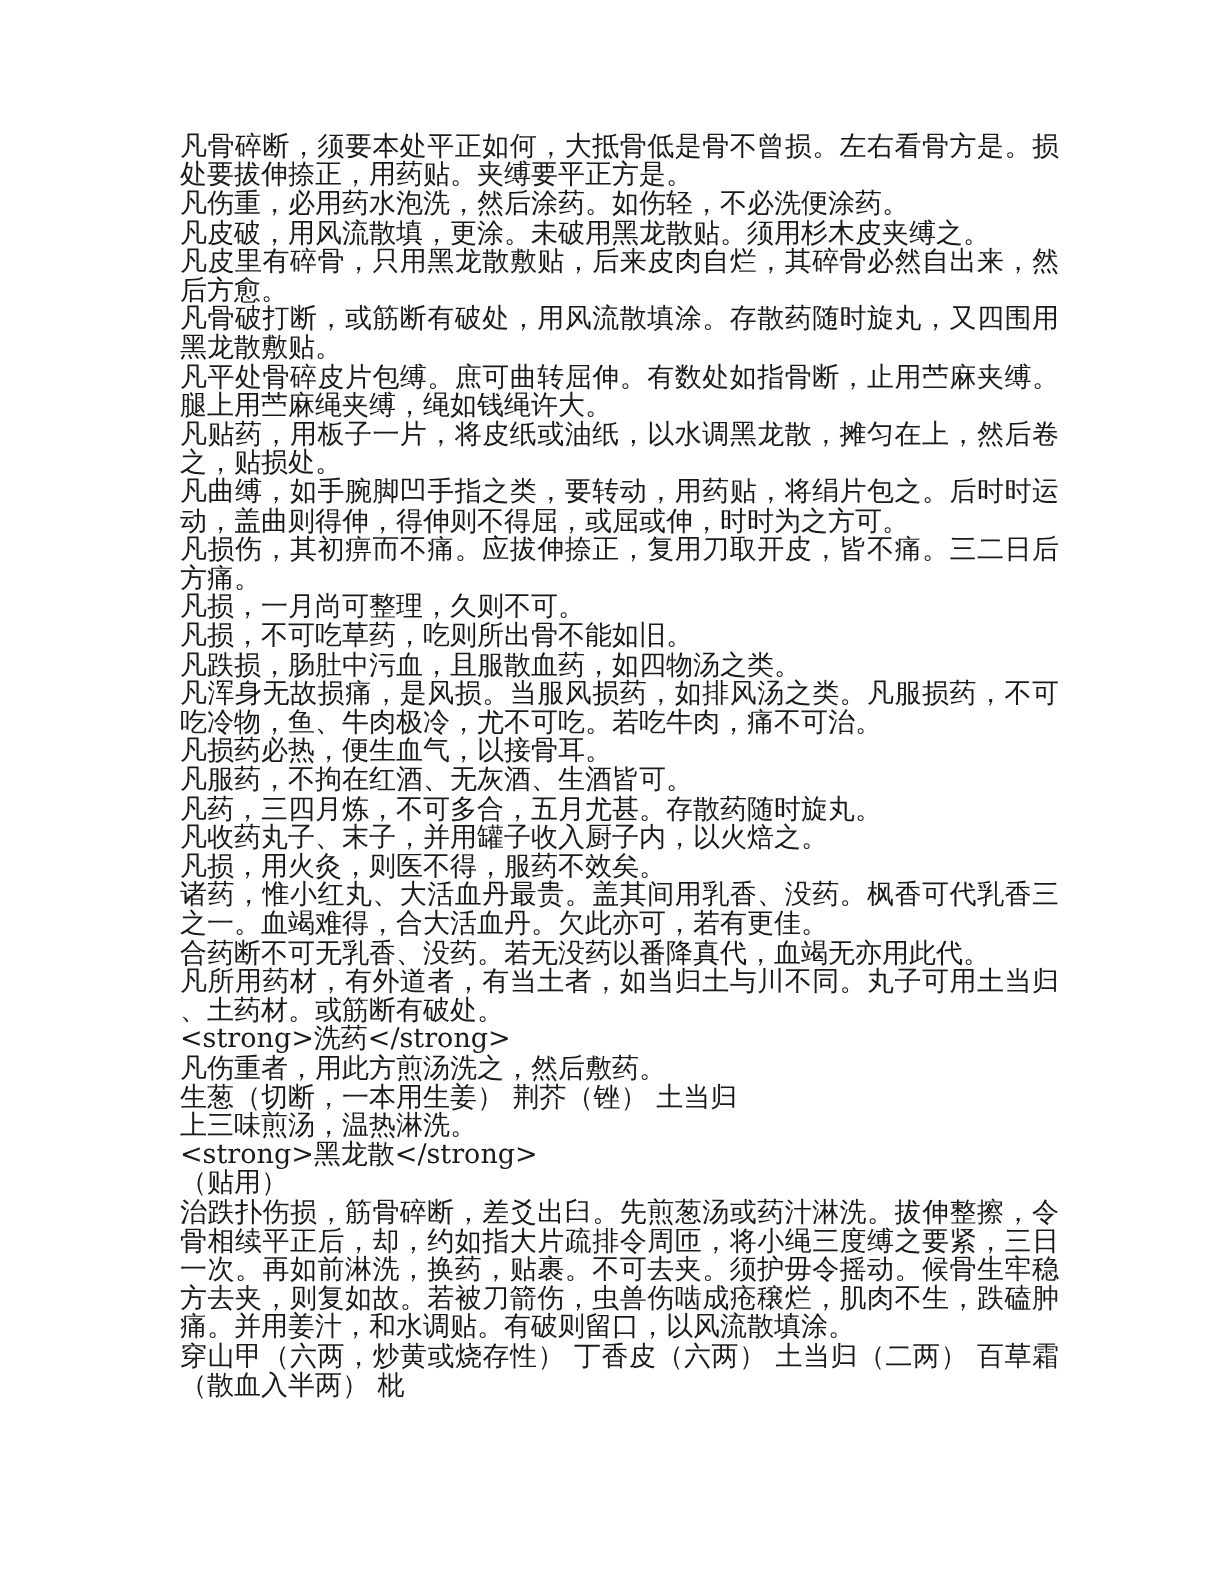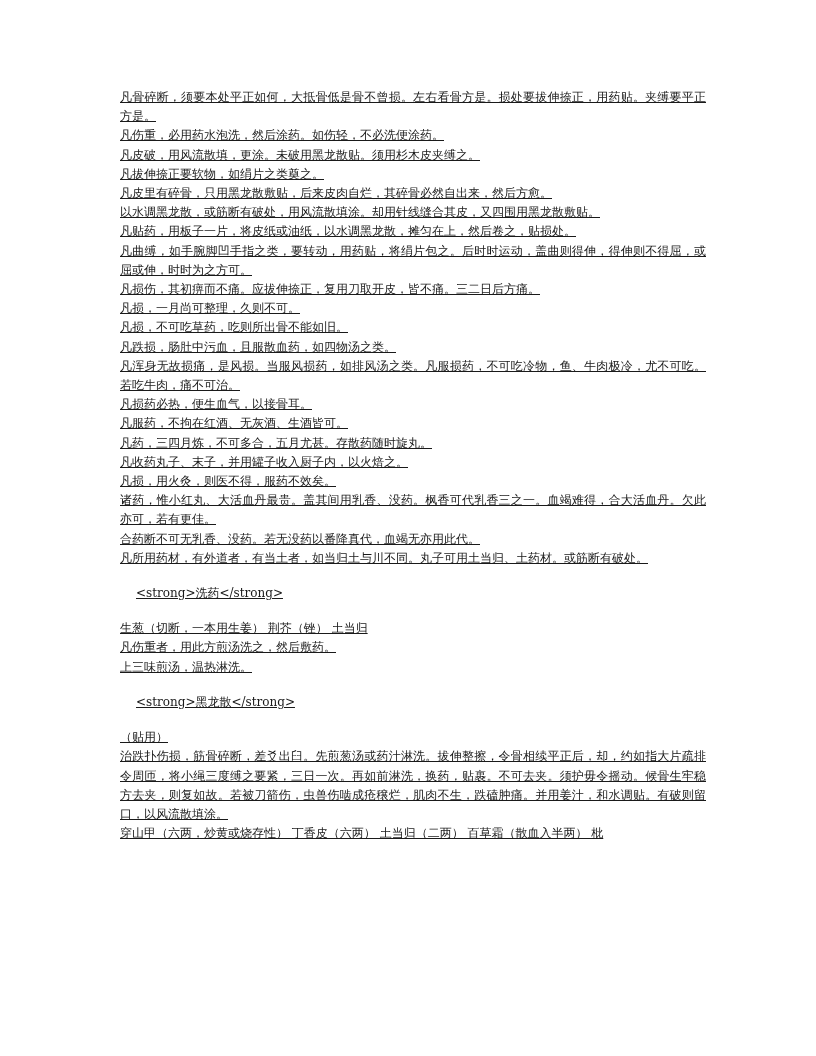--- a/index.html
+++ b/index.html
@@ -12,67 +12,66 @@
       height: 1056px;
       position: relative;
       overflow: hidden;
     }
     .page {
       position: absolute;
       left: 120px;
       top: 88px;
       width: 586px;
       font-family: "DejaVu Serif", "Liberation Serif", serif;
-      font-size: 12px;
+      font-size: 18px;
       line-height: 19.2px;
       color: #1a1a1a;
       text-align: justify;
       text-justify: inter-character;
       word-break: break-all;
       line-break: anywhere;
-      text-decoration: underline;
     }
     .para {
       margin: 0;
       padding: 0;
     }
     .heading-raw {
-      margin: 16px;
+      margin: 0;
       padding: 0;
       white-space: pre;
     }
   </style>
 </head>
 <body>
 
 <div class="page">
   <p class="para">凡骨碎断，须要本处平正如何，大抵骨低是骨不曾损。左右看骨方是。损处要拔伸捺正，用药贴。夹缚要平正方是。</p>
   <p class="para">凡伤重，必用药水泡洗，然后涂药。如伤轻，不必洗便涂药。</p>
   <p class="para">凡皮破，用风流散填，更涂。未破用黑龙散贴。须用杉木皮夹缚之。</p>
-  <p class="para">凡拔伸捺正要软物，如绢片之类奠之。</p>
   <p class="para">凡皮里有碎骨，只用黑龙散敷贴，后来皮肉自烂，其碎骨必然自出来，然后方愈。</p>
-  <p class="para">以水调黑龙散，或筋断有破处，用风流散填涂。却用针线缝合其皮，又四围用黑龙散敷贴。</p>
+  <p class="para">凡骨破打断，或筋断有破处，用风流散填涂。存散药随时旋丸，又四围用黑龙散敷贴。</p>
+  <p class="para">凡平处骨碎皮片包缚。庶可曲转屈伸。有数处如指骨断，止用苎麻夹缚。腿上用苎麻绳夹缚，绳如钱绳许大。</p>
   <p class="para">凡贴药，用板子一片，将皮纸或油纸，以水调黑龙散，摊匀在上，然后卷之，贴损处。</p>
   <p class="para">凡曲缚，如手腕脚凹手指之类，要转动，用药贴，将绢片包之。后时时运动，盖曲则得伸，得伸则不得屈，或屈或伸，时时为之方可。</p>
   <p class="para">凡损伤，其初痹而不痛。应拔伸捺正，复用刀取开皮，皆不痛。三二日后方痛。</p>
   <p class="para">凡损，一月尚可整理，久则不可。</p>
   <p class="para">凡损，不可吃草药，吃则所出骨不能如旧。</p>
   <p class="para">凡跌损，肠肚中污血，且服散血药，如四物汤之类。</p>
   <p class="para">凡浑身无故损痛，是风损。当服风损药，如排风汤之类。凡服损药，不可吃冷物，鱼、牛肉极冷，尤不可吃。若吃牛肉，痛不可治。</p>
   <p class="para">凡损药必热，便生血气，以接骨耳。</p>
   <p class="para">凡服药，不拘在红酒、无灰酒、生酒皆可。</p>
   <p class="para">凡药，三四月炼，不可多合，五月尤甚。存散药随时旋丸。</p>
   <p class="para">凡收药丸子、末子，并用罐子收入厨子内，以火焙之。</p>
   <p class="para">凡损，用火灸，则医不得，服药不效矣。</p>
   <p class="para">诸药，惟小红丸、大活血丹最贵。盖其间用乳香、没药。枫香可代乳香三之一。血竭难得，合大活血丹。欠此亦可，若有更佳。</p>
   <p class="para">合药断不可无乳香、没药。若无没药以番降真代，血竭无亦用此代。</p>
   <p class="para">凡所用药材，有外道者，有当土者，如当归土与川不同。丸子可用土当归、土药材。或筋断有破处。</p>
 
   <p class="heading-raw">&lt;strong&gt;洗药&lt;/strong&gt;</p>
+  <p class="para">凡伤重者，用此方煎汤洗之，然后敷药。</p>
   <p class="para">生葱（切断，一本用生姜） 荆芥（锉） 土当归</p>
-  <p class="para">凡伤重者，用此方煎汤洗之，然后敷药。</p>
   <p class="para">上三味煎汤，温热淋洗。</p>
 
   <p class="heading-raw">&lt;strong&gt;黑龙散&lt;/strong&gt;</p>
   <p class="para">（贴用）</p>
   <p class="para">治跌扑伤损，筋骨碎断，差爻出臼。先煎葱汤或药汁淋洗。拔伸整擦，令骨相续平正后，却，约如指大片疏排令周匝，将小绳三度缚之要紧，三日一次。再如前淋洗，换药，贴裹。不可去夹。须护毋令摇动。候骨生牢稳方去夹，则复如故。若被刀箭伤，虫兽伤啮成疮穣烂，肌肉不生，跌磕肿痛。并用姜汁，和水调贴。有破则留口，以风流散填涂。</p>
   <p class="para">穿山甲（六两，炒黄或烧存性） 丁香皮（六两） 土当归（二两） 百草霜（散血入半两） 枇</p>
 </div>
 
 </body></html>

